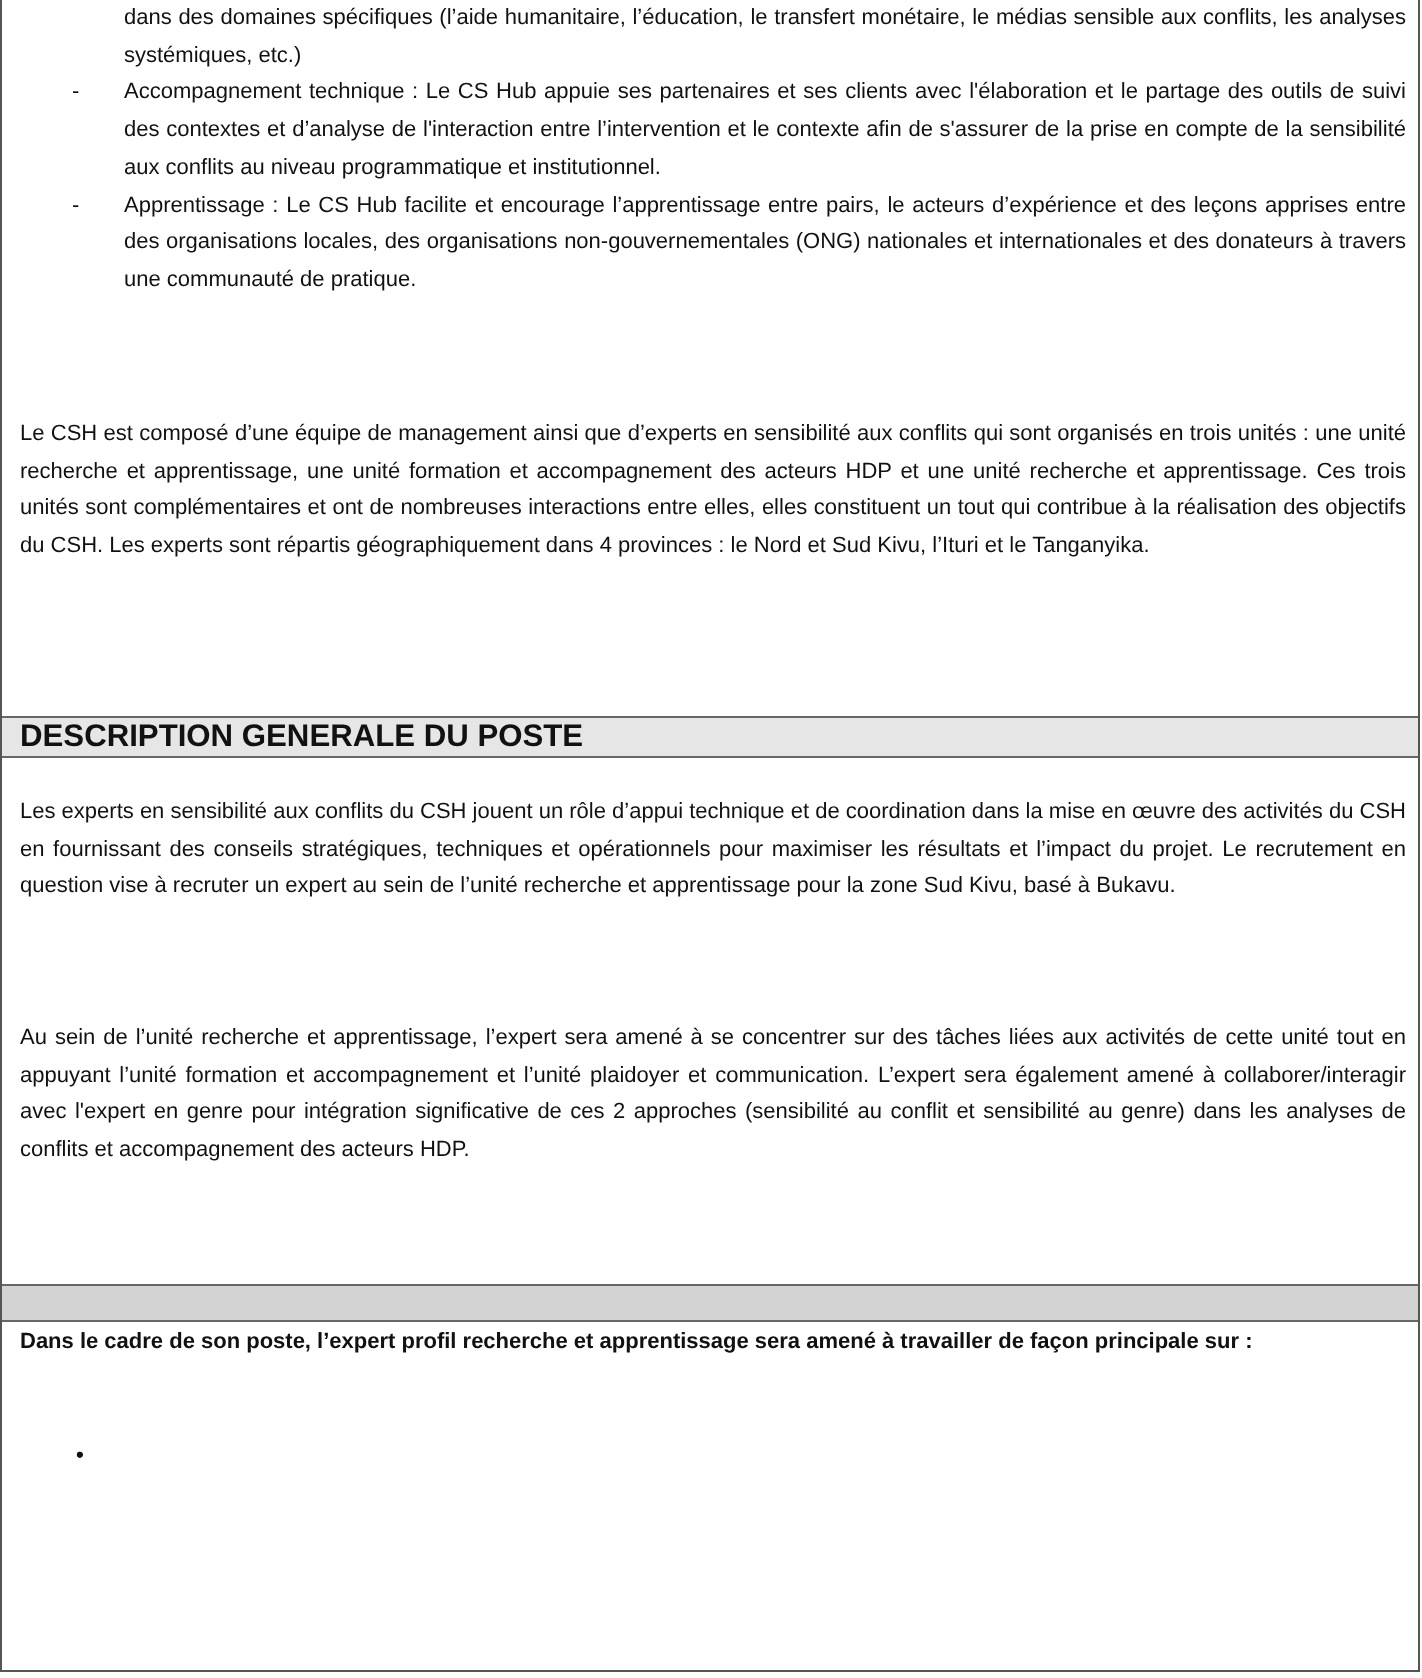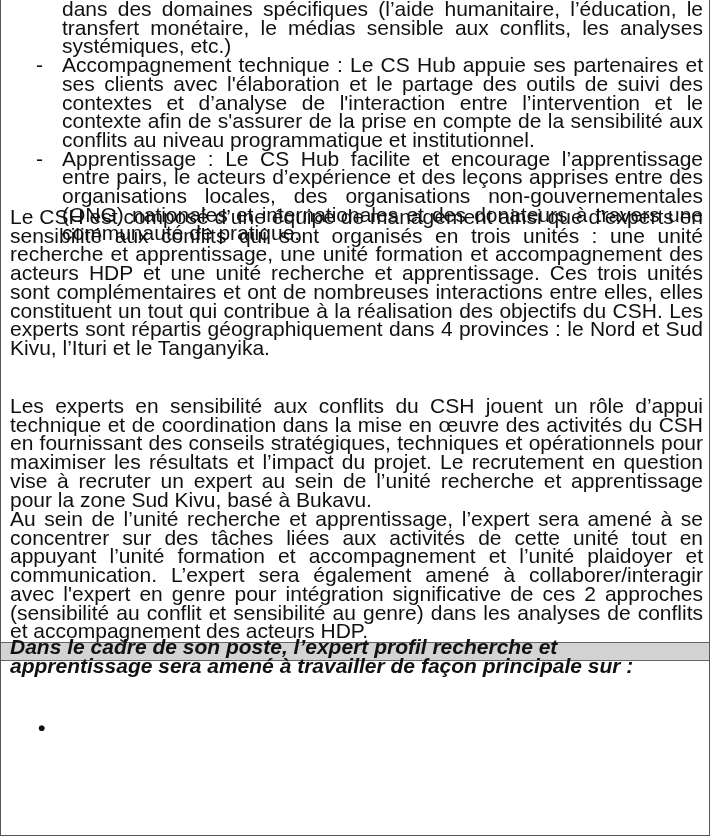--- a/index.html
+++ b/index.html
@@ -1,20 +1,20 @@
 <!DOCTYPE html>
 <html><head>
 <meta charset="utf-8">
 <style>
   html, body { margin: 0; padding: 0; background: #ffffff; }
   body { width: 711px; height: 839px; overflow: hidden; position: relative;
          font-family: "Liberation Sans", sans-serif; color: #111; }
   .doc { position: absolute; left: 0; top: 0; width: 708px; height: 835px;
          border-left: 1px solid #555; border-right: 1px solid #555; border-bottom: 1px solid #555; }
-  .txt { font-size: 21px; line-height: 18.7px; text-align: justify; }
+  .txt { font-size: 11px; line-height: 18.7px; text-align: justify; }
   .blk { position: absolute; left: 9px; width: 693px; }
   ul.dash { list-style: none; margin: 0; padding: 0; }
   ul.dash li { position: relative; padding-left: 52px; }
   ul.dash li .mk { position: absolute; left: 26px; top: 0; }
   .cont { padding-left: 52px; }
   .hbar { position: absolute; left: 0; width: 708px; border-top: 1px solid #666; border-bottom: 1px solid #666; }
   .h1 { top: 358px; height: 19px; background: #e6e6e6; }
   .h1 span { position: absolute; left: 9px; top: 1px; font-weight: bold; font-size: 15.6px; line-height: 18px; }
   .h2 { top: 642px; height: 17px; background: #d3d3d3; }
   .bold { font-weight: bold; text-align: left; }
@@ -36,27 +36,30 @@
       </li>
       <li>
         <span class="mk">-</span>
         <span>Apprentissage : Le CS Hub facilite et encourage l’apprentissage entre pairs, le acteurs d’expérience et des leçons apprises entre des organisations locales, des organisations non-gouvernementales (ONG) nationales et internationales et des donateurs à travers une communauté de pratique.</span>
       </li>
     </ul>
   </div>
 
   <div class="blk txt" style="top:208px;">Le CSH est composé d’une équipe de management ainsi que d’experts en sensibilité aux conflits qui sont organisés en trois unités : une unité recherche et apprentissage, une unité formation et accompagnement des acteurs HDP et une unité recherche et apprentissage. Ces trois unités sont complémentaires et ont de nombreuses interactions entre elles, elles constituent un tout qui contribue à la réalisation des objectifs du CSH. Les experts sont répartis géographiquement dans 4 provinces : le Nord et Sud Kivu, l’Ituri et le Tanganyika.</div>
 
+  <div class="hbar h1">
+    <span>DESCRIPTION GENERALE DU POSTE</span>
+  </div>
 
   <div class="blk txt" style="top:397px;">Les experts en sensibilité aux conflits du CSH jouent un rôle d’appui technique et de coordination dans la mise en œuvre des activités du CSH en fournissant des conseils stratégiques, techniques et opérationnels pour maximiser les résultats et l’impact du projet. Le recrutement en question vise à recruter un expert au sein de l’unité recherche et apprentissage pour la zone Sud Kivu, basé à Bukavu.</div>
   <div class="blk txt" style="top:510px;">Au sein de l’unité recherche et apprentissage, l’expert sera amené à se concentrer sur des tâches liées aux activités de cette unité tout en appuyant l’unité formation et accompagnement et l’unité plaidoyer et communication. L’expert sera également amené à collaborer/interagir avec l'expert en genre pour intégration significative de ces 2 approches (sensibilité au conflit et sensibilité au genre) dans les analyses de conflits et accompagnement des acteurs HDP.</div>
 
   <div class="hbar h2"></div>
 
-  <div class="blk txt bold" style="top:638px;font-style:italic;">Dans le cadre de son poste, l’expert profil recherche et apprentissage sera amené à travailler de façon principale sur :</div>
+  <div class="blk txt bold" style="top:662px;">Dans le cadre de son poste, l’expert profil recherche et apprentissage sera amené à travailler de façon principale sur :</div>
 
   <div class="blk txt" style="top:719px;">
     <ul class="dot">
       <li>
         <span class="mk">•</span>
       </li>
       <li>
         <span class="mk">•</span>
       </li>
     </ul>

